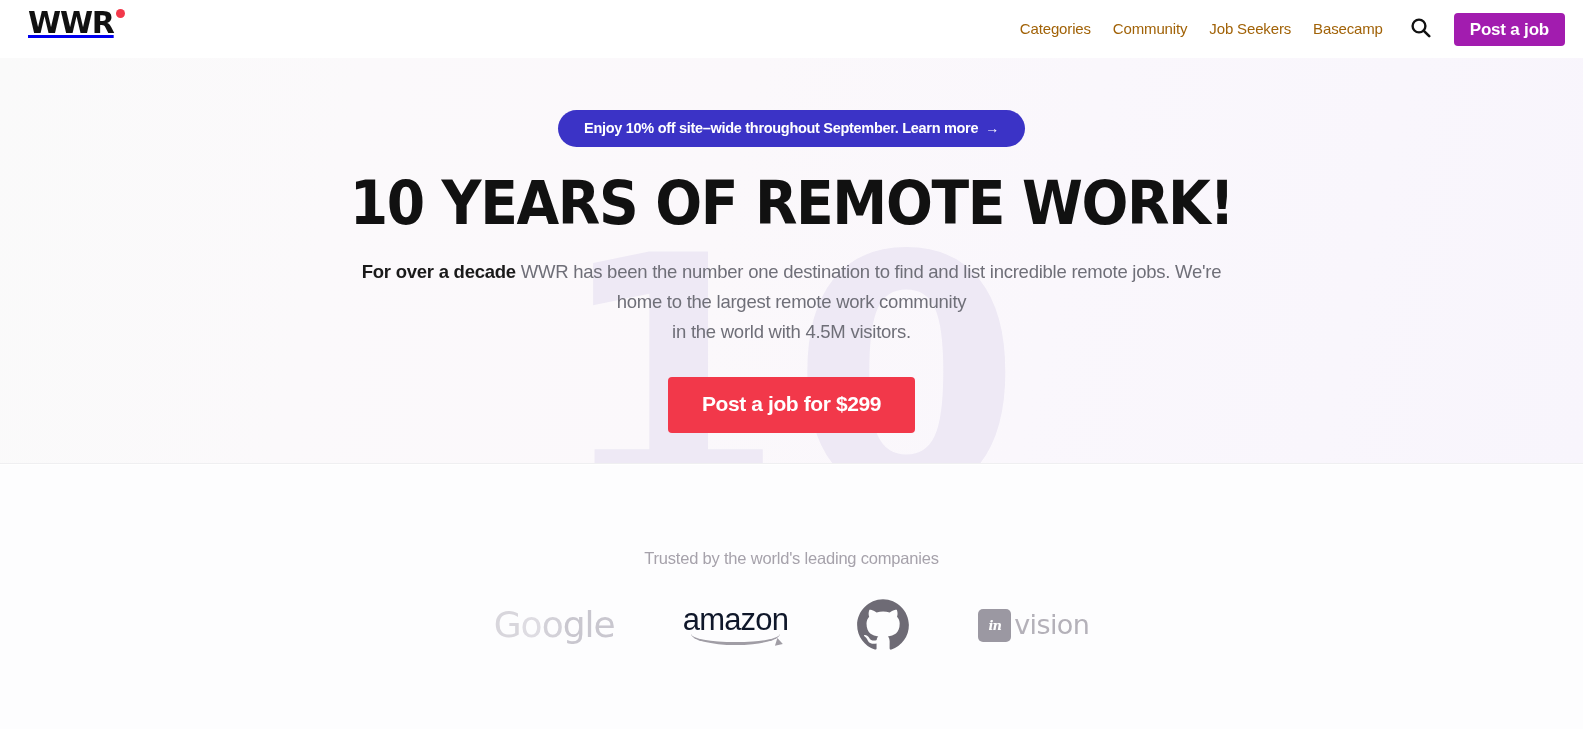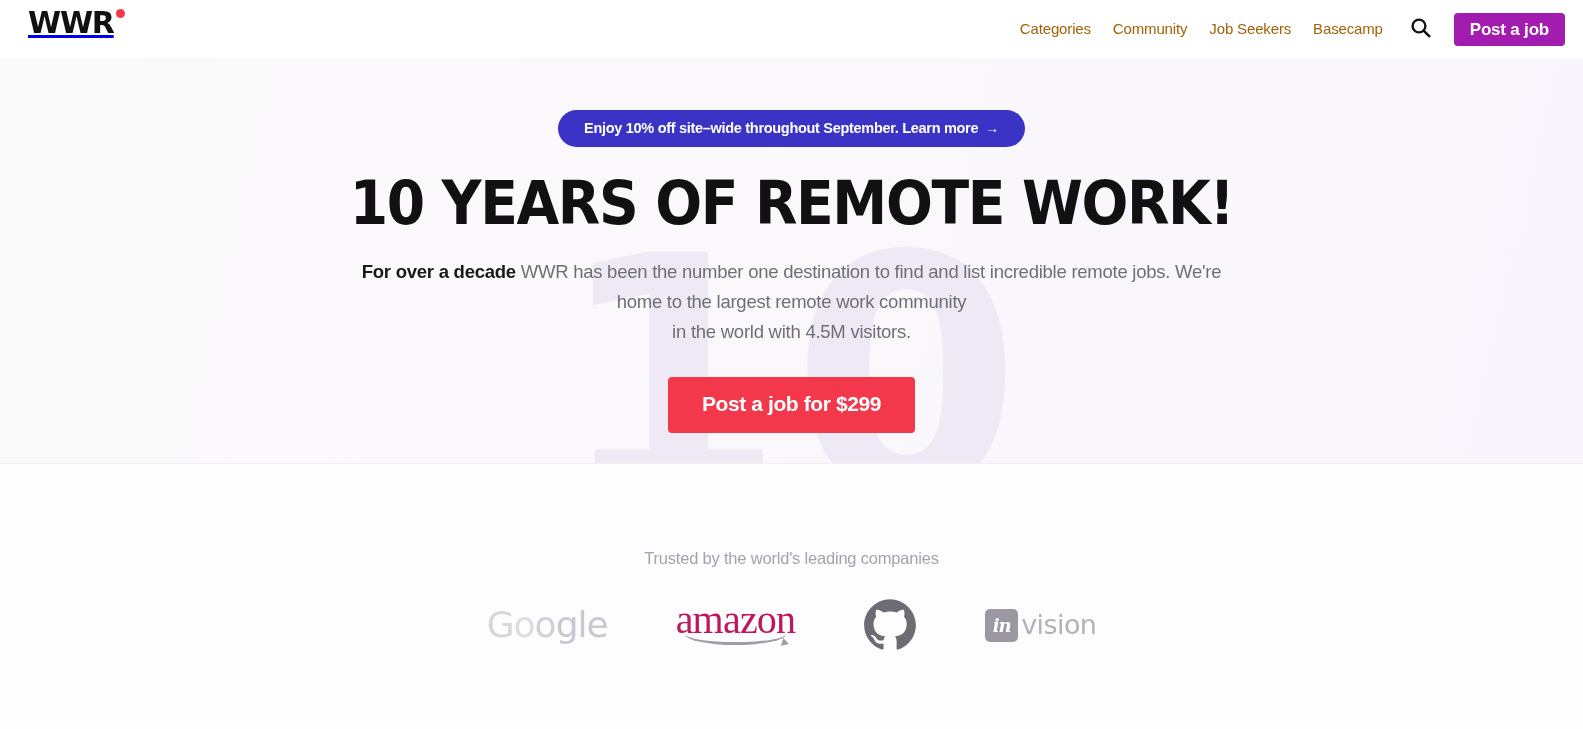--- a/index.html
+++ b/index.html
@@ -262,25 +262,25 @@
     color: #d8d6dc;
     line-height: 40px;
   }
   .brand-google .g2 { color: #c9c7cf; }
   .brand-google .o1 { color: #dedce2; }
   .brand-google .o2 { color: #d3d1d8; }
 
   
   .brand-amazon {
     position: relative;
-    font-family: Liberation Serif, serif;
-    font-size: 40px;
+    font-family: Liberation Sans, sans-serif;
+    font-size: 31px;
     font-weight: 400;
     letter-spacing: -0.8px;
-    color: #be185d;
+    color: #0f172a;
     line-height: 34px;
     padding-bottom: 10px;
   }
   .amazon-smile {
     position: absolute;
     left: 8%;
     bottom: 2px;
     width: 84%;
     height: 11px;
     border-bottom: 3px solid #a09da5;
@@ -322,21 +322,21 @@
   }
   .iv-box {
     width: 33px;
     height: 33px;
     border-radius: 5px;
     background: #9b98a2;
     color: #ffffff;
     font-family: "DejaVu Serif", serif;
     font-style: italic;
     font-weight: 700;
-    font-size: 18px;
+    font-size: 13px;
     line-height: 33px;
     text-align: center;
     letter-spacing: -1px;
   }
   .iv-word {
     font-family: "DejaVu Sans", sans-serif;
     font-size: 27px;
     letter-spacing: -0.6px;
     color: #b4b1b9;
     line-height: 30px;

